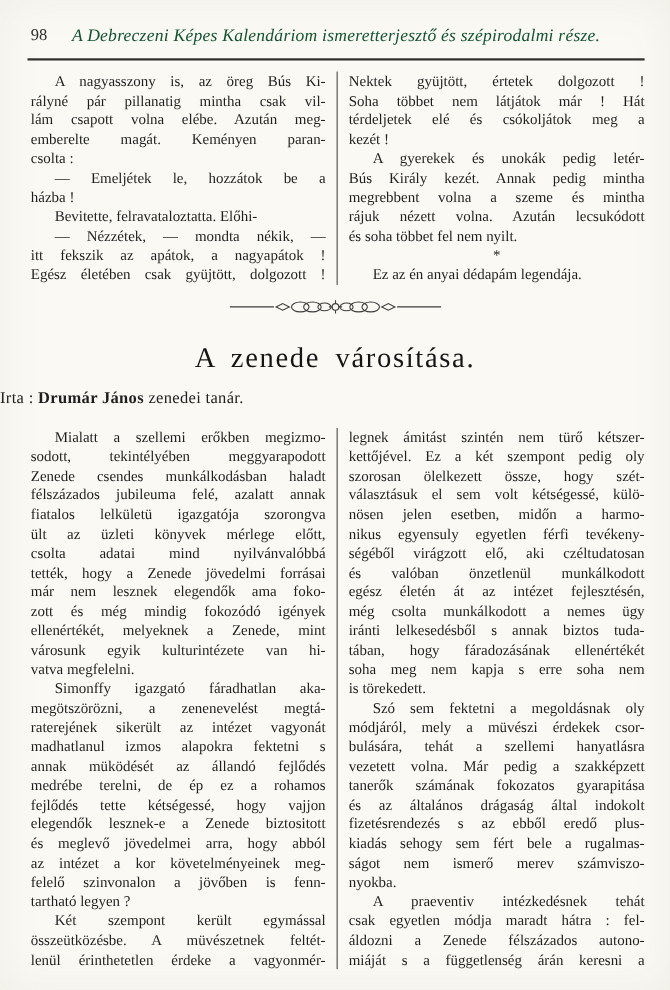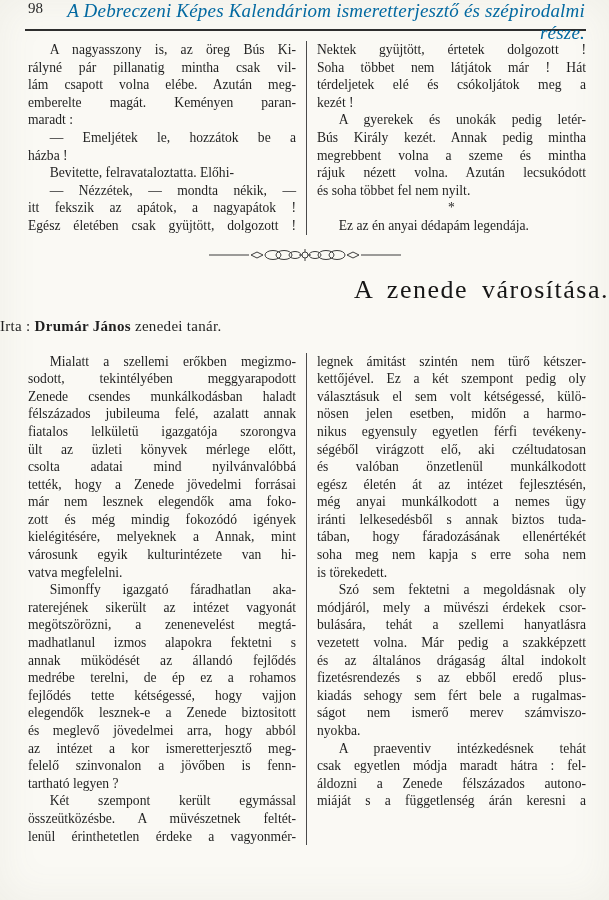--- a/index.html
+++ b/index.html
@@ -2,29 +2,30 @@
 <html lang="hu"><head>
 <meta charset="utf-8">
 <style>
   html,body{margin:0;padding:0;background:#e8e6e0;}
   .page{
     position:relative;
     width:609px;height:900px;
     margin:0 auto;
     background:#faf9f4;
     box-sizing:border-box;
+    padding-top:24px;
     overflow:hidden;
     font-family:"Liberation Serif", serif;
     color:#222;
     box-shadow:inset 0 0 40px rgba(120,110,90,.08);
   }
   
   .header{position:relative;height:24px;margin:0 24px 0 26px;}
   .pagenum{position:absolute;left:2px;top:0;font-size:15px;color:#2b2b2b;}
-  .running-title{display:block;text-align:right;font-style:italic;font-size:19px;color:#0369a1;letter-spacing:.2px;}
+  .running-title{display:block;text-align:center;font-style:italic;font-size:16px;color:#14532d;letter-spacing:.2px;}
   .header-rule{margin:5px 23px 0 25px;border-top:2px solid #2e2e2e;height:0;}
 
   
   .cols{
     display:grid;
     grid-template-columns:268px 1px 1fr;
     column-gap:10px;
     margin:10px 23px 0 28px;
   }
   .cols.top{margin-top:10px;}
@@ -38,22 +39,22 @@
   .para.cont .pline:last-child{text-align-last:justify;}
   .para.indent .pline.first{text-indent:1.6em;}
   .para.center .pline{text-align:center;text-align-last:center;white-space:normal;}
 
   
   .ornament{margin:12px auto 0;width:200px;height:16px;display:flex;justify-content:center;}
   .ornament svg{display:block;}
 
   
   .title{
-    margin:12px 0 0;
-    text-align:right;
+    margin:24px 0 0;
+    text-align:center;
     font-weight:normal;
     font-size:26px;
     letter-spacing:1.5px;
     word-spacing:6px;
     color:#161616;
   }
   .byline{margin-top:13px;text-align:left;font-size:15px;color:#1f1f1f;letter-spacing:.3px;}
   .byline .author{font-weight:bold;}
 </style>
 </head>
@@ -67,21 +68,21 @@
   </header>
   <div class="header-rule"></div>
 
   <section class="cols top">
     <div class="col">
         <div class="para indent">
           <div class="pline first">A nagyasszony is, az öreg Bús Ki-</div>
           <div class="pline">rályné pár pillanatig mintha csak vil-</div>
           <div class="pline">lám csapott volna elébe. Azután meg-</div>
           <div class="pline">emberelte magát. Keményen paran-</div>
-          <div class="pline">maradt :</div>
+          <div class="pline">csolta :</div>
         </div>
         <div class="para indent">
           <div class="pline first">— Emeljétek le, hozzátok be a</div>
           <div class="pline">házba !</div>
         </div>
         <div class="para indent">
           <div class="pline first">Bevitette, felravataloztatta. Előhi-</div>
         </div>
         <div class="para indent cont">
           <div class="pline first">— Nézzétek, — mondta nékik, —</div>
@@ -144,66 +145,68 @@
           <div class="pline first">Mialatt a szellemi erőkben megizmo-</div>
           <div class="pline">sodott, tekintélyében meggyarapodott</div>
           <div class="pline">Zenede csendes munkálkodásban haladt</div>
           <div class="pline">félszázados jubileuma felé, azalatt annak</div>
           <div class="pline">fiatalos lelkületü igazgatója szorongva</div>
           <div class="pline">ült az üzleti könyvek mérlege előtt,</div>
           <div class="pline">csolta adatai mind nyilvánvalóbbá</div>
           <div class="pline">tették, hogy a Zenede jövedelmi forrásai</div>
           <div class="pline">már nem lesznek elegendők ama foko-</div>
           <div class="pline">zott és még mindig fokozódó igények</div>
-          <div class="pline">kielégitésére, melyeknek a Annak, mint</div>
+          <div class="pline">ellenértékét, melyeknek a Zenede, mint</div>
           <div class="pline">városunk egyik kulturintézete van hi-</div>
           <div class="pline">vatva megfelelni.</div>
         </div>
         <div class="para indent">
           <div class="pline first">Simonffy igazgató fáradhatlan aka-</div>
+          <div class="pline">megötszörözni, a zenenevelést megtá-</div>
           <div class="pline">raterejének sikerült az intézet vagyonát</div>
-          <div class="pline">megötszörözni, a zenenevelést megtá-</div>
           <div class="pline">madhatlanul izmos alapokra fektetni s</div>
           <div class="pline">annak müködését az állandó fejlődés</div>
           <div class="pline">medrébe terelni, de ép ez a rohamos</div>
           <div class="pline">fejlődés tette kétségessé, hogy vajjon</div>
           <div class="pline">elegendők lesznek-e a Zenede biztositott</div>
           <div class="pline">és meglevő jövedelmei arra, hogy abból</div>
-          <div class="pline">az intézet a kor ismeretterjesztő meg-</div>
+          <div class="pline">az intézet a kor követelményeinek meg-</div>
           <div class="pline">felelő szinvonalon a jövőben is fenn-</div>
           <div class="pline">tartható legyen ?</div>
         </div>
         <div class="para indent cont">
           <div class="pline first">Két szempont került egymással</div>
           <div class="pline">összeütközésbe. A müvészetnek feltét-</div>
           <div class="pline">lenül érinthetetlen érdeke a vagyonmér-</div>
         </div>
       </div>
     <div class="vrule"></div>
     <div class="col">
         <div class="para">
           <div class="pline first">legnek ámitást szintén nem türő kétszer-</div>
           <div class="pline">kettőjével. Ez a két szempont pedig oly</div>
+          <div class="pline">szorosan ölelkezett össze, hogy szét-</div>
           <div class="pline">választásuk el sem volt kétségessé, külö-</div>
           <div class="pline">nösen jelen esetben, midőn a harmo-</div>
           <div class="pline">nikus egyensuly egyetlen férfi tevékeny-</div>
           <div class="pline">ségéből virágzott elő, aki czéltudatosan</div>
           <div class="pline">és valóban önzetlenül munkálkodott</div>
           <div class="pline">egész életén át az intézet fejlesztésén,</div>
-          <div class="pline">még anyai munkálkodott a nemes ügy</div>
+          <div class="pline">még csolta munkálkodott a nemes ügy</div>
           <div class="pline">iránti lelkesedésből s annak biztos tuda-</div>
           <div class="pline">tában, hogy fáradozásának ellenértékét</div>
           <div class="pline">soha meg nem kapja s erre soha nem</div>
           <div class="pline">is törekedett.</div>
         </div>
         <div class="para indent">
           <div class="pline first">Szó sem fektetni a megoldásnak oly</div>
           <div class="pline">módjáról, mely a müvészi érdekek csor-</div>
           <div class="pline">bulására, tehát a szellemi hanyatlásra</div>
           <div class="pline">vezetett volna. Már pedig a szakképzett</div>
+          <div class="pline">tanerők számának fokozatos gyarapitása</div>
           <div class="pline">és az általános drágaság által indokolt</div>
           <div class="pline">fizetésrendezés s az ebből eredő plus-</div>
           <div class="pline">kiadás sehogy sem fért bele a rugalmas-</div>
           <div class="pline">ságot nem ismerő merev számviszo-</div>
           <div class="pline">nyokba.</div>
         </div>
         <div class="para indent cont">
           <div class="pline first">A praeventiv intézkedésnek tehát</div>
           <div class="pline">csak egyetlen módja maradt hátra : fel-</div>
           <div class="pline">áldozni a Zenede félszázados autono-</div>

